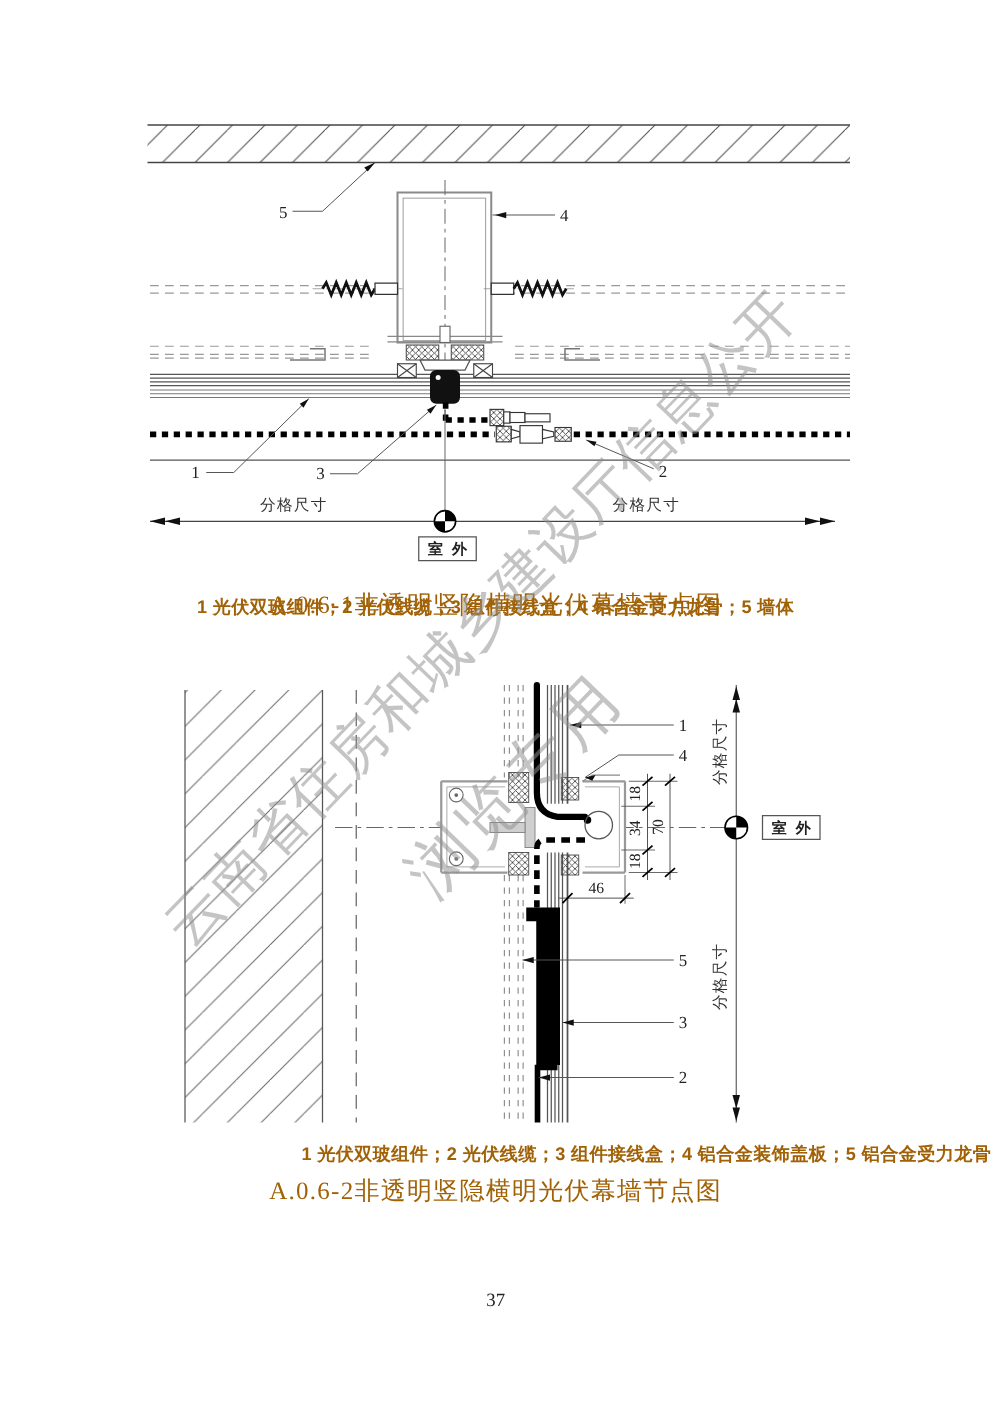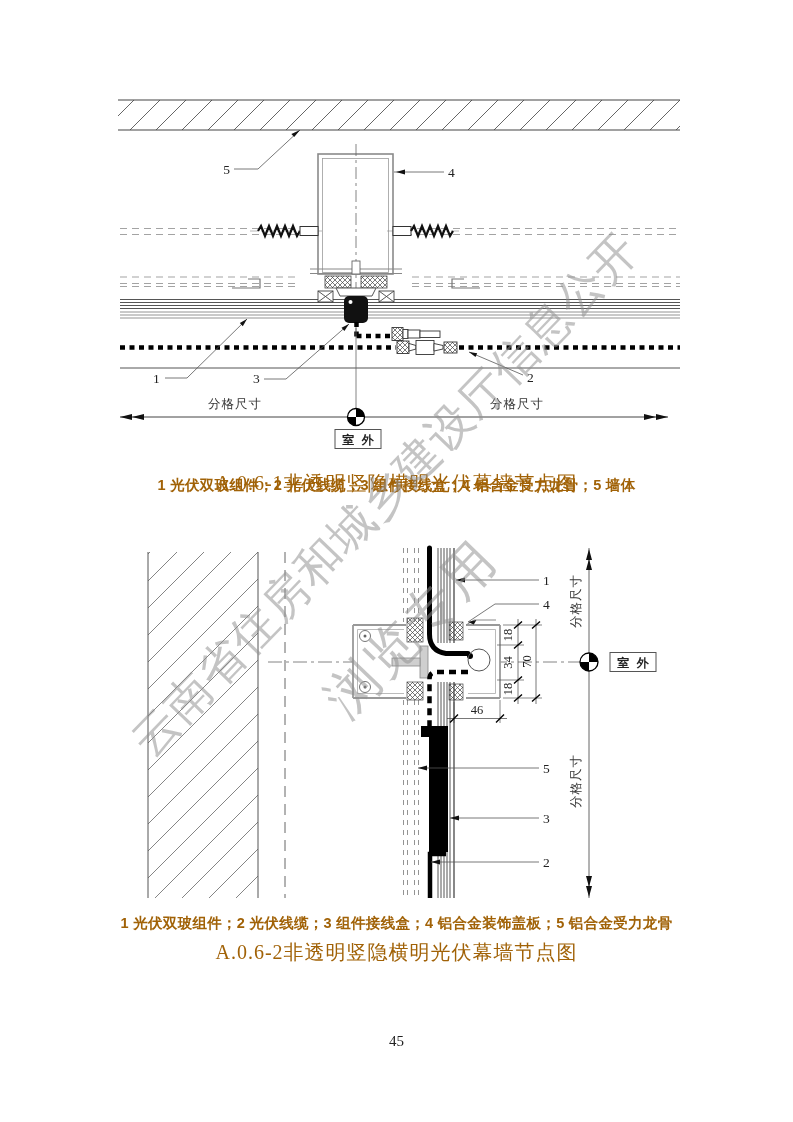--- a/index.html
+++ b/index.html
@@ -7,21 +7,21 @@
     width:793px; height:1122px; background:#ffffff; position:relative;
     overflow:hidden; font-family:"Liberation Sans", sans-serif;
   }
   .svg-abs { position:absolute; }
   #svg1 { left:108px; top:88px; width:584px; height:372px; }
   #svg2 { left:138px; top:538px; width:534px; height:367px; }
 
   .caption { position:absolute; left:0; width:100%; text-align:center; color:#a16207; z-index:3; }
   #cap1 { top:476px; font-size:14.5px; font-weight:600; letter-spacing:.3px; }
   #ttl1 { top:470px; font-size:20px; font-weight:400; font-family:"Liberation Serif", serif; letter-spacing:1px; }
-  #cap2 { top:914px; font-size:14.5px; font-weight:600; letter-spacing:.3px; }
+  #cap2 { top:914px; font-size:14.5px; font-weight:600; letter-spacing:.3px;text-align:right; }
   #ttl2 { top:939px; font-size:20px; font-weight:400; font-family:"Liberation Serif", serif; letter-spacing:1px; }
   #pageno { position:absolute; top:1033px; left:0; width:100%; text-align:center;
     font-family:"Liberation Serif", serif; font-size:15px; color:#222; z-index:3; }
 
   .wm { position:absolute; color:#909090; opacity:.52; font-family:"Liberation Serif", serif;
     white-space:nowrap; pointer-events:none; z-index:8; text-align:center; }
   #wm1 { left:-15px; top:464px; width:800px; font-size:46px; letter-spacing:1px; transform:rotate(-46deg); }
   #wm2 { left:258px; top:594px; width:308px; font-size:52px; letter-spacing:3px; transform:rotate(-46deg); }
 
   svg text { font-family:"Liberation Serif", serif; fill:#222; }
@@ -324,16 +324,16 @@
   <text class="numtxt" x="543" y="608.5">4</text>
   <text class="numtxt" x="543" y="772.5">5</text>
   <text class="numtxt" x="543" y="822.5">3</text>
   <text class="numtxt" x="543" y="866.5">2</text>
 </svg>
 
 <div class="caption" id="cap1">1 光伏双玻组件；2 光伏线缆；3 组件接线盒；4 铝合金受力龙骨；5 墙体</div>
 <div class="caption" id="ttl1">A.0.6-1非透明竖隐横明光伏幕墙节点图</div>
 <div class="caption" id="cap2">1 光伏双玻组件；2 光伏线缆；3 组件接线盒；4 铝合金装饰盖板；5 铝合金受力龙骨</div>
 <div class="caption" id="ttl2">A.0.6-2非透明竖隐横明光伏幕墙节点图</div>
-<div id="pageno">45</div>
+<div id="pageno">37</div>
 
 <div class="wm" id="wm1">云南省住房和城乡建设厅信息公开</div>
 <div class="wm" id="wm2">浏览专用</div>
 
 </body></html>

